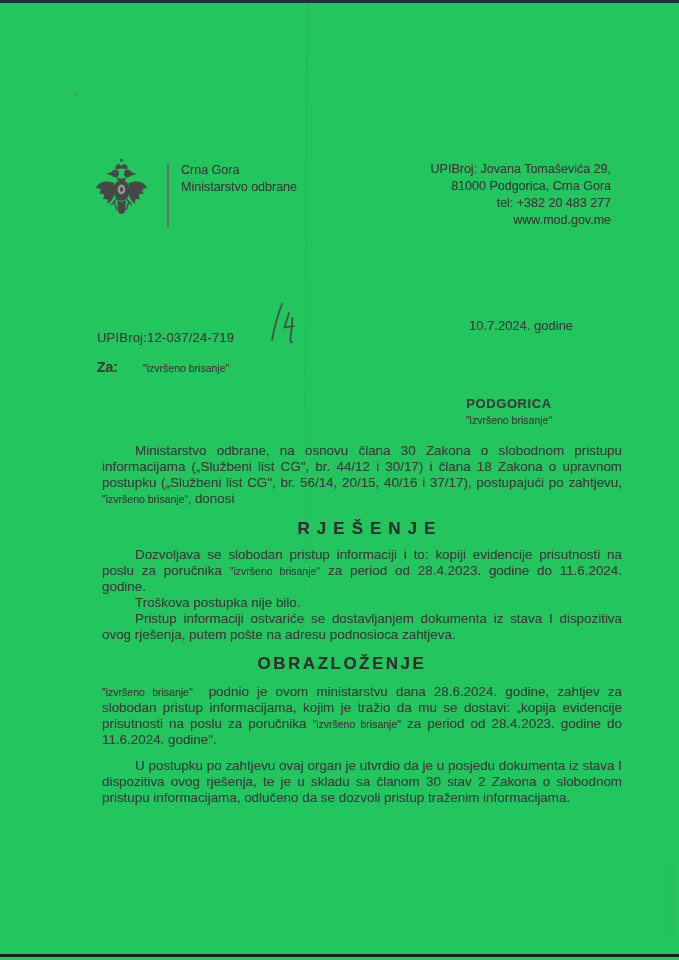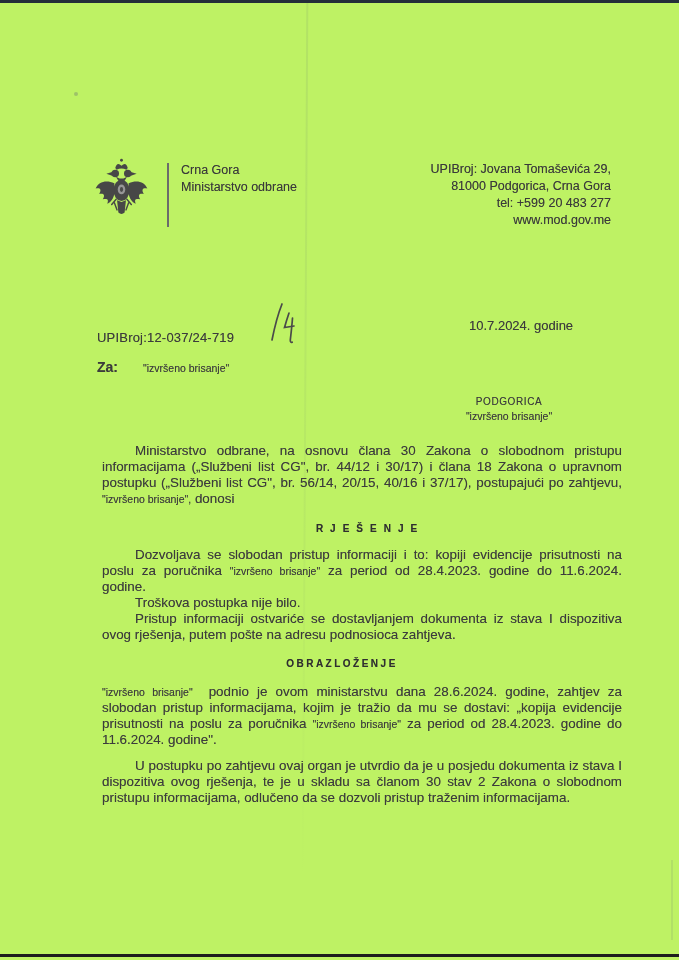--- a/index.html
+++ b/index.html
@@ -1,20 +1,20 @@
 <!DOCTYPE html>
 <html><head>
 <meta charset="utf-8">
 <style>
   html, body { margin: 0; padding: 0; background: #e9e9e9; }
   .page {
     position: relative;
     width: 679px; height: 960px;
     margin: 0 auto;
-    background: #bef264;
+    background: #22c55e;
     overflow: hidden;
     font-family: "Liberation Sans", sans-serif;
     color: #3c3c3c;
   }
   
   .edge-top { position: absolute; top: 0; left: 0; width: 100%; height: 3px; background: #242e39; }
   .edge-bottom { position: absolute; bottom: 3px; left: 0; width: 100%; height: 3px; background: #1d1d1d; }
   .fold-line { position: absolute; top: 3px; left: 304px; width: 2px; height: 882px;
                background: linear-gradient(180deg, rgba(70,85,110,0.10), rgba(70,85,110,0.05) 60%, rgba(70,85,110,0)); 
                transform: rotate(0.3deg); }
@@ -30,32 +30,32 @@
   .addr-block { position: absolute; right: 68px; top: 161px; text-align: right; font-size: 12.5px; line-height: 17px; color: #3a3a3a; }
 
   
   .upi { position: absolute; left: 97px; top: 316px; font-size: 13px; letter-spacing: 0.2px; margin-top: 14px; }
   .handwritten { position: absolute; left: 266px; top: 300px; }
   .doc-date { position: absolute; left: 469px; top: 318px; font-size: 13px; }
   .za-label { position: absolute; left: 97px; top: 359px; font-size: 14px; font-weight: bold; }
   .za-value { position: absolute; left: 143px; top: 362px; font-size: 10.5px; }
 
   .city-block { position: absolute; left: 402px; top: 396px; width: 214px; text-align: center; }
-  .city-name { font-size: 10px; font-weight: normal; letter-spacing: 0.6px; }
+  .city-name { font-size: 13px; font-weight: bold; letter-spacing: 0.6px; }
   .city-sub { font-size: 10.5px; margin-top: 3px; }
 
   
   .body-col { position: absolute; left: 102px; top: 443px; width: 520px;
               font-size: 13.4px; line-height: 16px; text-align: justify; }
   .body-col p { margin: 0; }
   .indent { text-indent: 33px; }
   .redacted { font-size: 10.5px; }
   .wide-gap { margin-right: 16px; }
   .italic { }
-  h2.heading { margin: 0; text-align: center; font-size: 10px; font-weight: bold; color: #2f2f2f; }
+  h2.heading { margin: 0; text-align: center; font-size: 17px; font-weight: bold; color: #2f2f2f; }
   .h-rjesenje { margin-top: 14px !important; margin-bottom: 10px !important; letter-spacing: 7px; position: relative; left: 8px; }
   .h-obraz { margin-top: 13px !important; margin-bottom: 12px !important; letter-spacing: 2.5px; position: relative; left: -20px; }
   .mt-p4 { margin-top: 11px !important; }
   .mt-p5 { margin-top: 10px !important; }
 </style>
 </head>
 <body>
 
 <div class="page ink">
 
@@ -89,21 +89,21 @@
     <ellipse cx="32" cy="36" rx="1.8" ry="2.8" fill="#4a4a4a"></ellipse>
   </svg>
   <div class="lh-divider"></div>
   <div class="org-block">
     <div>Crna Gora</div>
     <div>Ministarstvo odbrane</div>
   </div>
   <div class="addr-block">
     <div>UPIBroj: Jovana Tomaševića 29,</div>
     <div>81000 Podgorica, Crna Gora</div>
-    <div>tel: +599 20 483 277</div>
+    <div>tel: +382 20 483 277</div>
     <div>www.mod.gov.me</div>
   </div>
 
   <div class="upi">UPIBroj:12-037/24-719</div>
   <svg class="handwritten" width="30" height="44" viewBox="0 0 30 44">
     <g fill="none" stroke="#4a4a4a" stroke-width="1.7" stroke-linecap="round">
       <path d="M6,40 C8,30 12,14 16,4"></path>
       <path d="M23,13 C21,19 19.5,24 18.5,27.5 L28,26"></path>
       <path d="M26.5,18 C26,25 25,34 24.3,40 C24.2,42 25,42.6 26.2,42.2"></path>
     </g>

